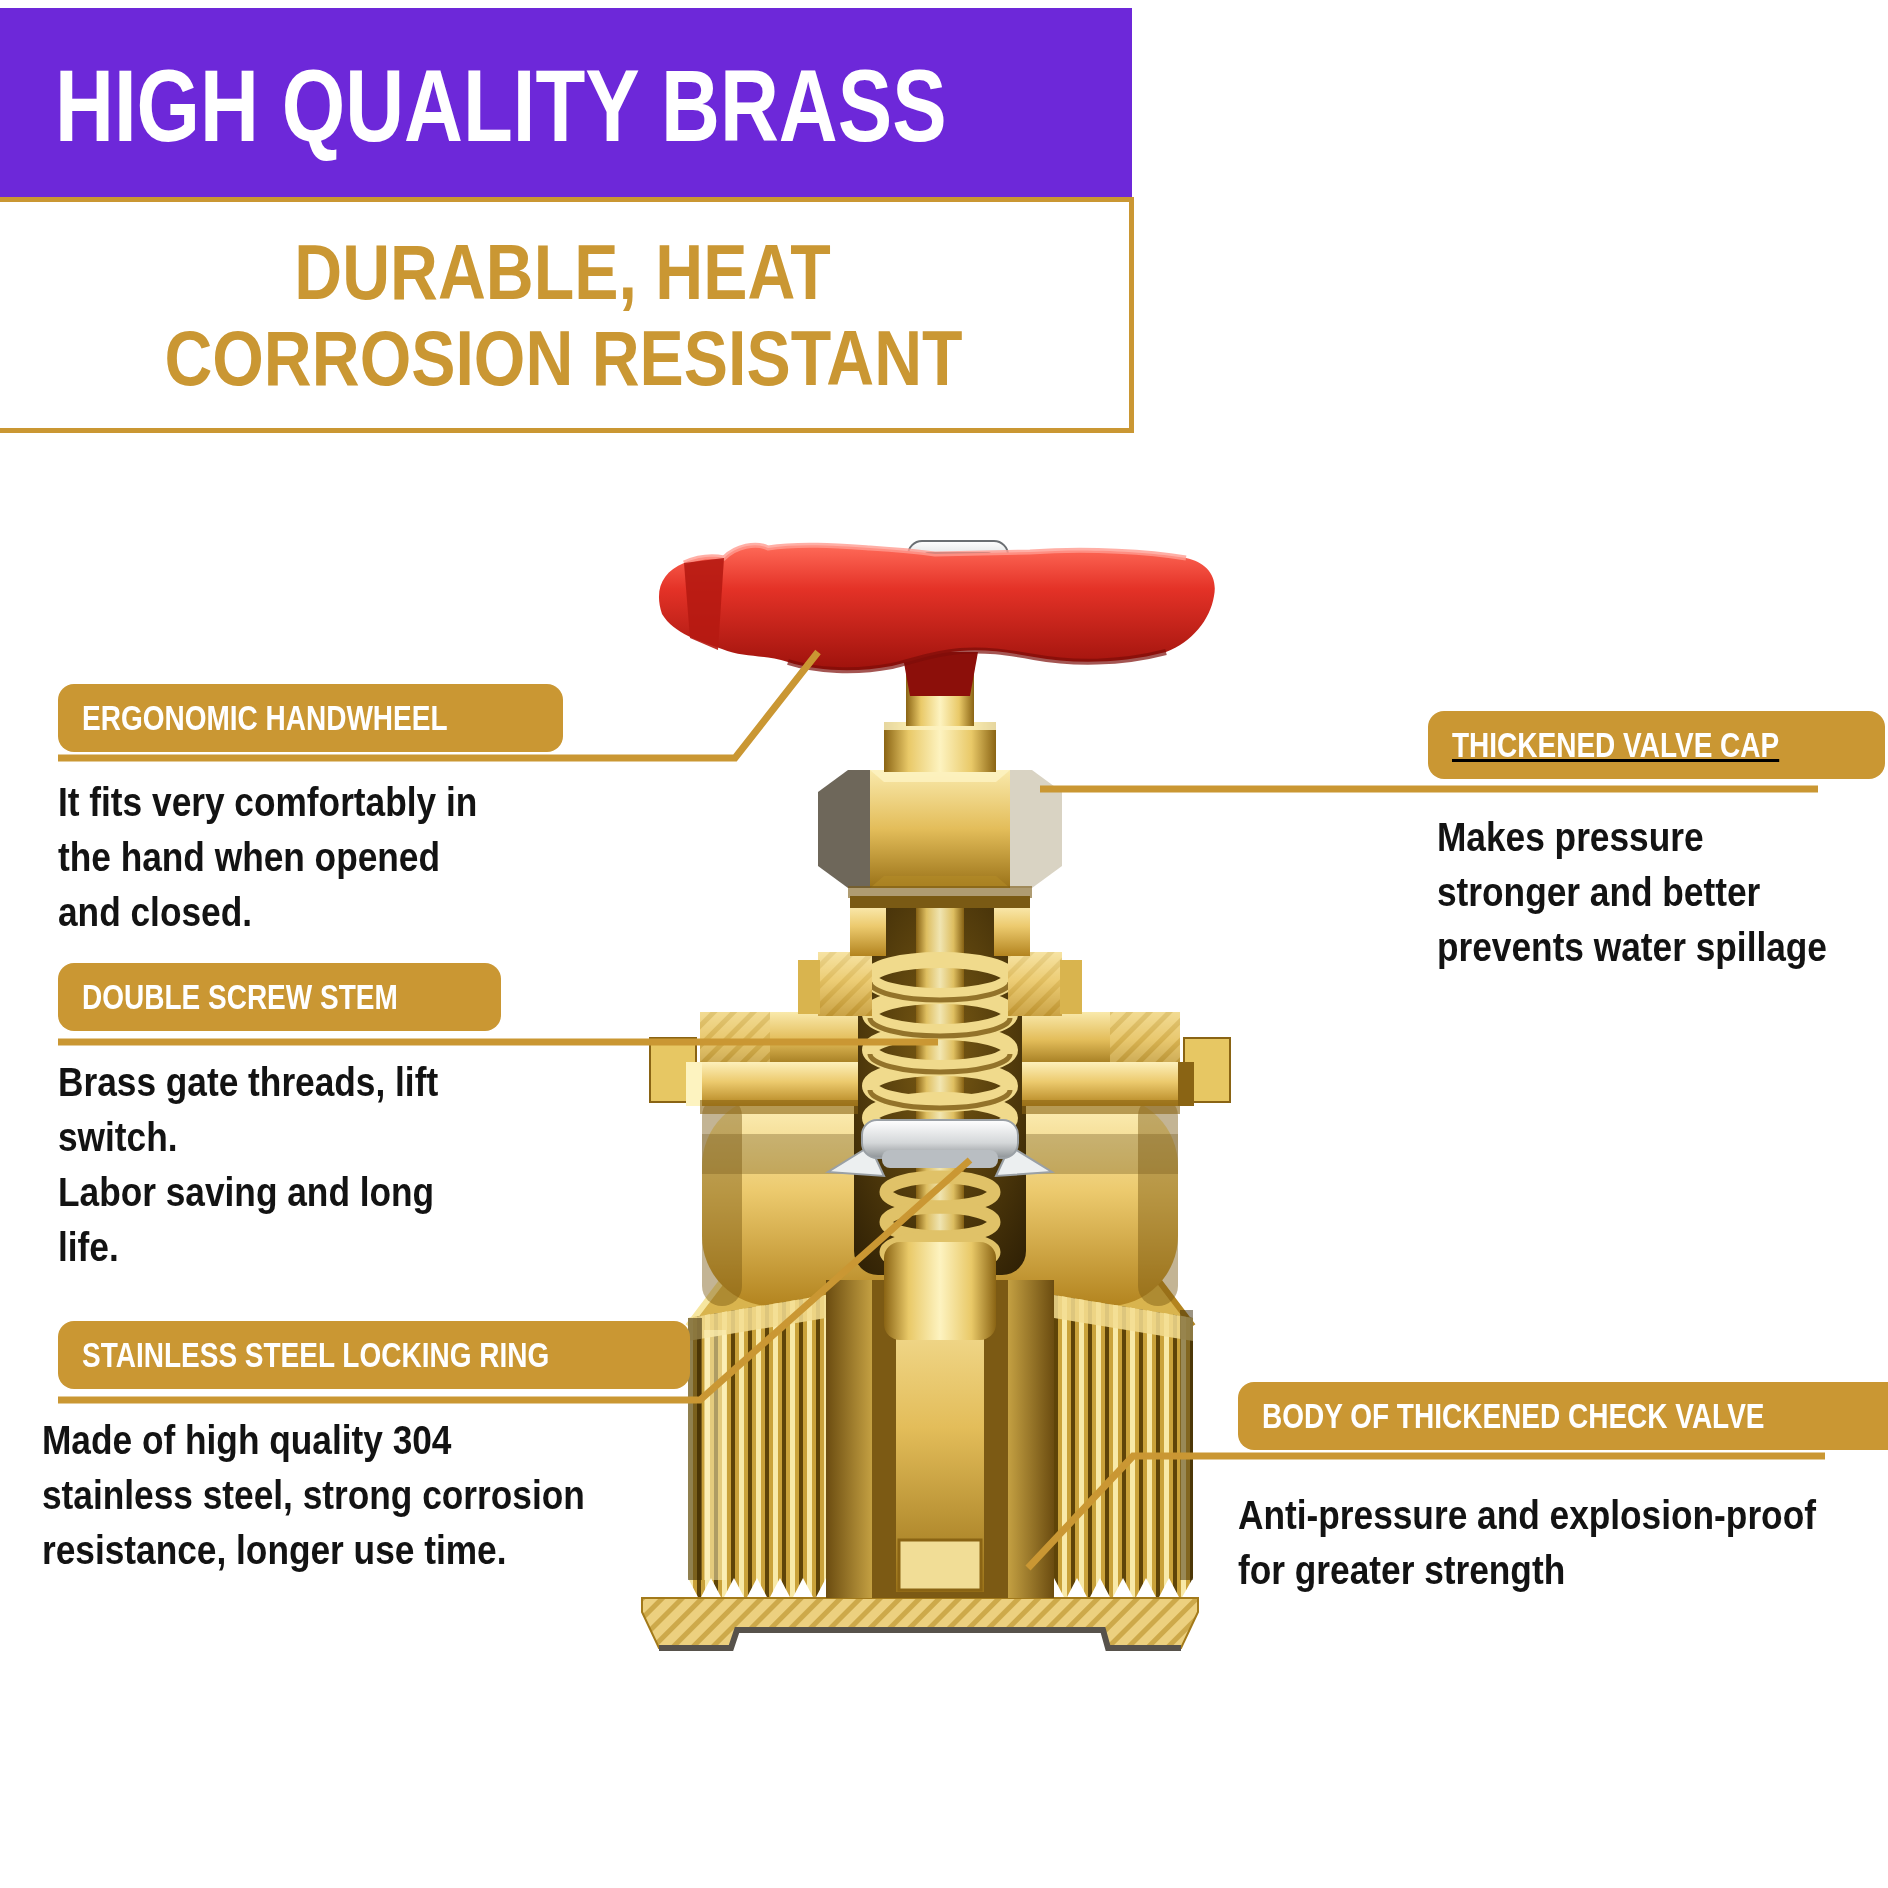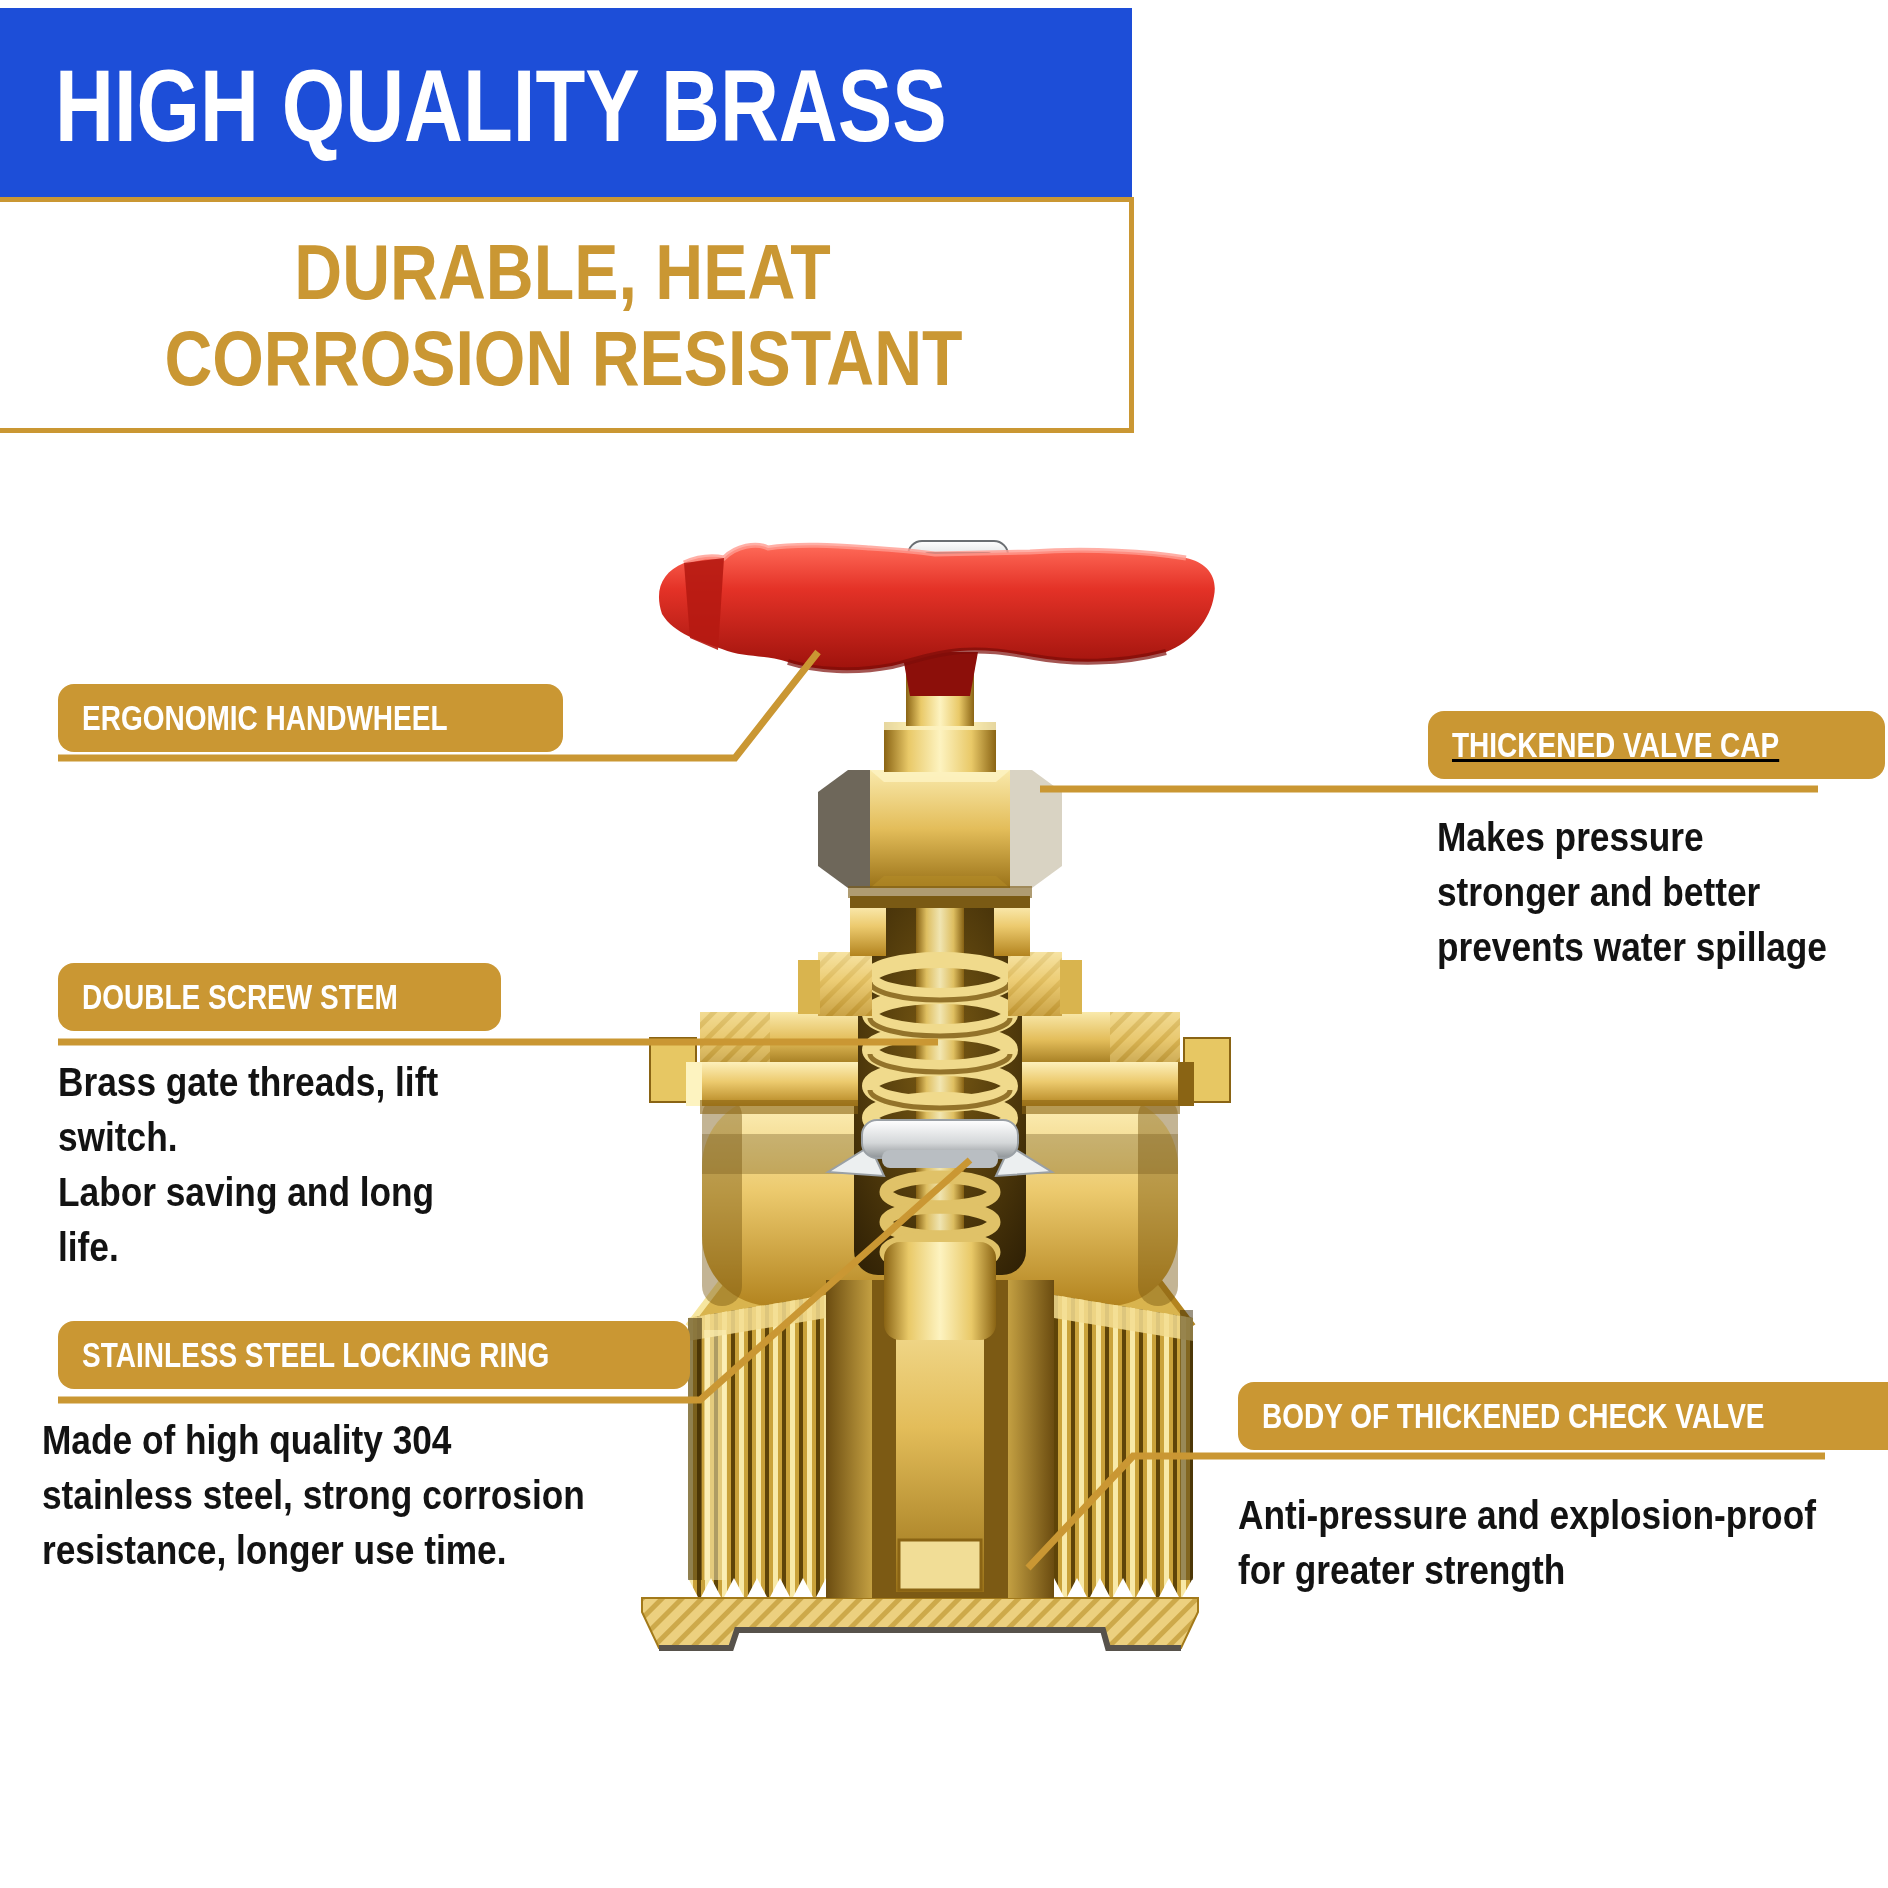--- a/index.html
+++ b/index.html
@@ -1,19 +1,19 @@
 <!DOCTYPE html>
 <html><head>
 <meta charset="utf-8">
 <style>
   html,body{margin:0;padding:0;background:#fff;}
   .canvas{position:relative;width:1888px;height:1888px;background:#fff;overflow:hidden;
           font-family:"Liberation Sans",sans-serif;}
   .art{position:absolute;left:0;top:0;width:1888px;height:1888px;}
-  .banner{position:absolute;left:0;top:8px;width:1132px;height:189px;background:#1d4ed8;
+  .banner{position:absolute;left:0;top:8px;width:1132px;height:189px;background:#6d28d9;
           display:flex;align-items:center;}
   .banner-text{color:#fff;font-size:102px;font-weight:bold;letter-spacing:0px;
           margin-left:55px;margin-top:8px;transform:scaleX(0.80);transform-origin:left center;white-space:nowrap;}
   .subbox{position:absolute;left:-8px;top:197px;width:1132px;height:226px;border:5px solid #CA9733;
           display:flex;flex-direction:column;justify-content:center;align-items:center;}
   .sub-line{color:#CA9733;font-size:78px;font-weight:bold;line-height:86px;white-space:nowrap;
           transform:scaleX(0.85);transform-origin:center;}
   .lbl{position:absolute;height:68px;background:#CA9733;border-radius:16px;display:flex;
        align-items:center;padding:0 24px;}
   .lbl span{color:#fff;font-size:35px;font-weight:bold;white-space:nowrap;
@@ -248,20 +248,25 @@
   <div class="lbl" style="left:58px;top:963px;">
     <span>DOUBLE SCREW STEM</span>
     </div>
   <div class="lbl" style="left:58px;top:1321px;">
     <span>STAINLESS STEEL LOCKING RING</span>
     </div>
   <div class="lbl" style="left:1238px;top:1382px;">
     <span>BODY OF THICKENED CHECK VALVE</span>
     </div>
 
+  <div class="desc" style="left:58px;top:775px;">
+    <div>It fits very comfortably in</div>
+    <div>the hand when opened</div>
+    <div>and closed.</div>
+  </div>
   <div class="desc" style="left:1437px;top:810px;">
     <div>Makes pressure</div>
     <div>stronger and better</div>
     <div>prevents water spillage</div>
   </div>
   <div class="desc" style="left:58px;top:1055px;">
     <div>Brass gate threads, lift</div>
     <div>switch.</div>
     <div>Labor saving and long</div>
     <div>life.</div>

